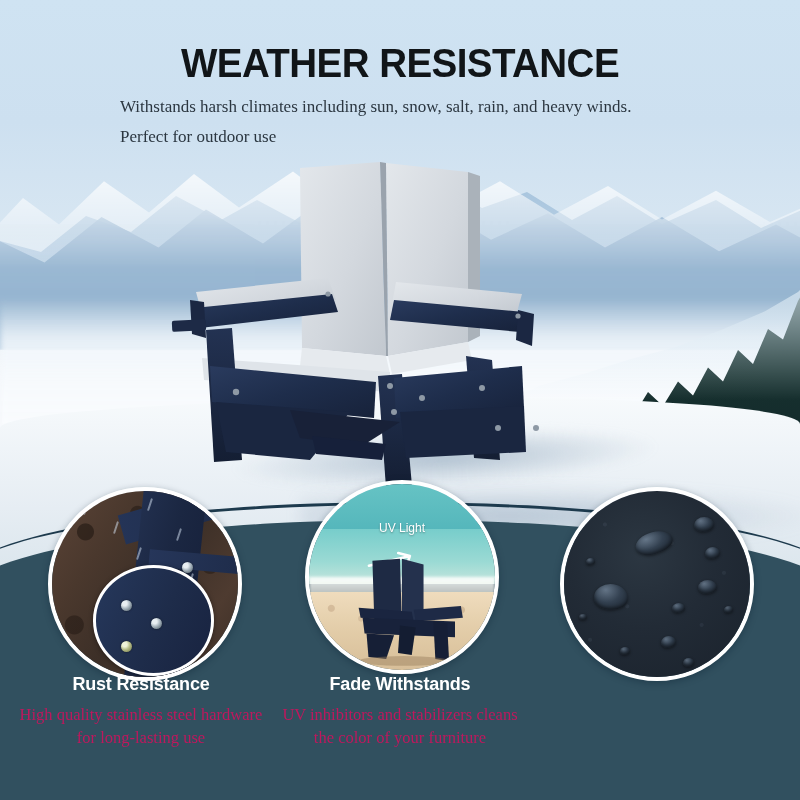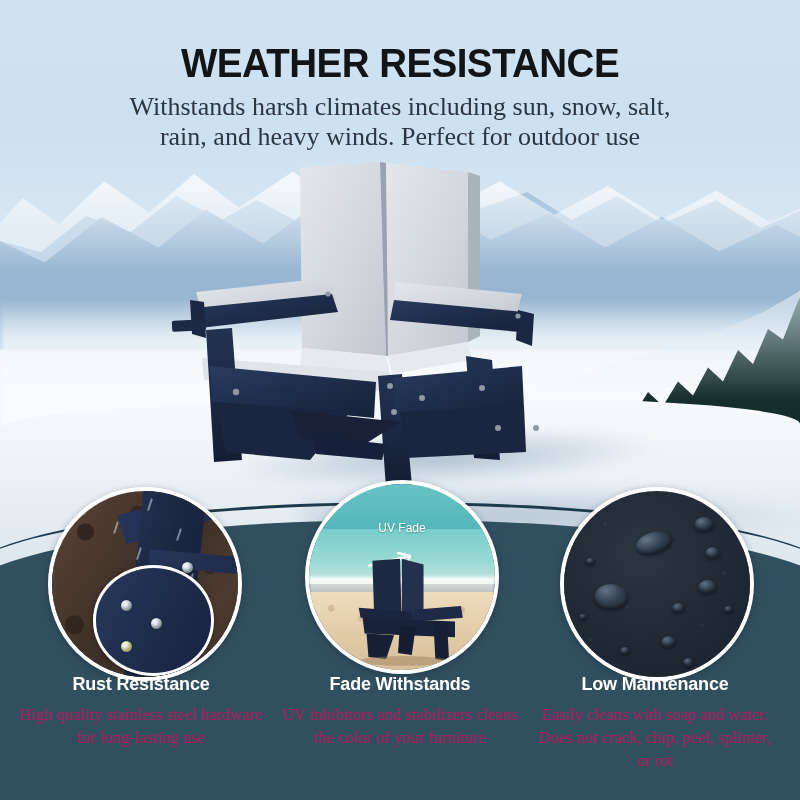--- a/index.html
+++ b/index.html
@@ -43,22 +43,22 @@
     background:radial-gradient(ellipse at 50% 50%,rgba(126,152,176,.55),rgba(126,152,176,0) 70%);
     transform:rotate(-3deg);filter:blur(5px);}
   .snowshadow2{position:absolute;left:300px;top:486px;width:520px;height:60px;
     background:radial-gradient(ellipse at 40% 50%,rgba(120,146,172,.42),rgba(120,146,172,0) 72%);
     filter:blur(7px);}
 
   
   .title{position:absolute;left:0;top:40px;width:800px;text-align:center;
     font-size:41px;font-weight:700;letter-spacing:-.6px;color:#111518;
     font-family:"Liberation Sans",sans-serif;transform:scaleX(.94);}
-  .subtitle{position:absolute;left:120px;top:92px;width:560px;text-align:center;
-    font-family:"Liberation Serif",serif;font-size:26px;line-height:30px;color:#2b3640;}
+  .subtitle{position:absolute;left:120px;top:92px;width:560px;text-align:left;
+    font-family:"Liberation Serif",serif;font-size:17px;line-height:30px;color:#2b3640;}
 
   
   #chair{position:absolute;left:150px;top:160px;width:420px;height:330px;}
 
   
   .panel{position:absolute;left:-40px;top:520px;width:880px;height:300px;
     background:#31505f;
     border-radius:50% 50% 0 0/78px 78px 0 0;}
   .panel-line{position:absolute;left:-40px;top:502px;width:880px;height:300px;
     border-top:3px solid #1d3a4d;border-radius:50% 50% 0 0/78px 78px 0 0;
@@ -252,21 +252,21 @@
     </div>
   </div>
 
   <div class="circ" id="circ2">
     <div class="c2-sky"></div>
     <div class="c2-sea"></div>
     <div class="c2-surf"></div>
     <div class="c2-sand"></div>
     <div class="c2-pebbles"></div>
 
-    <div class="uvlabel">UV Fade</div>
+    <div class="uvlabel">UV Light</div>
     <svg class="uvarrow" viewBox="0 0 80 30">
       <path d="M4 22 L46 12 M46 12 L34 9 M46 12 L42 23" stroke="#ffffff" stroke-width="2.6" fill="none" stroke-linecap="round" stroke-linejoin="round"></path>
     </svg>
 
     <svg style="position:absolute;left:16%;top:38%;width:74%;height:60%" viewBox="0 0 140 110">
       <polygon points="34,4 62,2 64,70 36,68" fill="#1e2a44"></polygon>
       <polygon points="64,2 86,8 86,66 64,70" fill="#24314d"></polygon>
       <polygon points="20,52 74,56 76,66 22,62" fill="#1a2540"></polygon>
       <polygon points="76,54 124,50 126,62 78,66" fill="#1e2a46"></polygon>
       <polygon points="24,62 118,66 118,82 26,78" fill="#18223b"></polygon>
@@ -295,18 +295,14 @@
   </div>
 
   <div class="fcol" id="fcol1">
     <p class="fhead">Rust Resistance</p>
     <p class="fbody">High quality stainless steel hardware for long-lasting use</p>
   </div>
   <div class="fcol" id="fcol2">
     <p class="fhead">Fade Withstands</p>
     <p class="fbody">UV inhibitors and stabilizers cleans the color of your furniture</p>
   </div>
-  <div class="fcol" id="fcol3">
-    <p class="fhead">Low Maintenance</p>
-    <p class="fbody">Easily cleans with soap and water. Does not crack, chip, peel, splinter, or rot</p>
-  </div>
 
 </div>
 
 </body></html>

